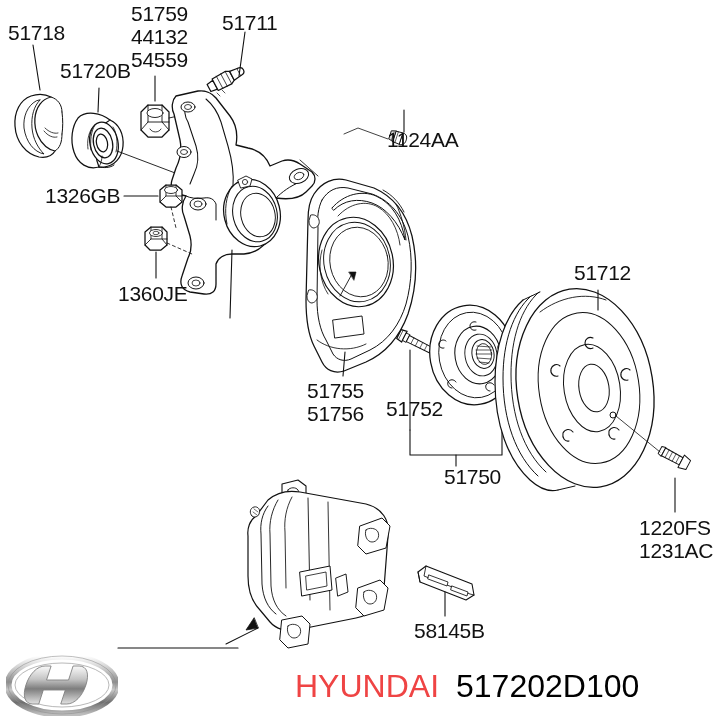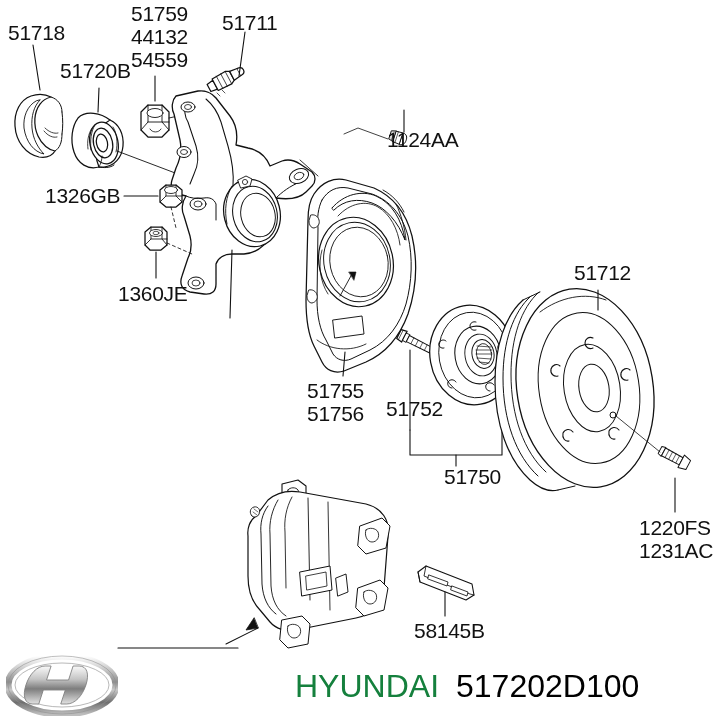--- a/index.html
+++ b/index.html
@@ -19,21 +19,21 @@
   }
   .lbl.two{line-height:23px;}
   .lbl.ref{font-size:20px;}
   .brand{
     position:absolute;left:456px;top:668px;
     font-size:32px;letter-spacing:0px;color:#000;white-space:pre;
     font-family:"Liberation Sans","DejaVu Sans",sans-serif;
   }
   .brandname{
     position:absolute;left:295px;top:668px;
-    font-size:32px;letter-spacing:0px;color:#15803d;white-space:pre;
+    font-size:32px;letter-spacing:0px;color:#ef4444;white-space:pre;
     font-family:"Liberation Sans","DejaVu Sans",sans-serif;
   }
   #logo{position:absolute;left:6px;top:654px;width:112px;height:62px;}
 </style>
 </head>
 <body>
 
 <div id="stage">
 
   <svg class="layer" viewBox="0 0 720 720">

